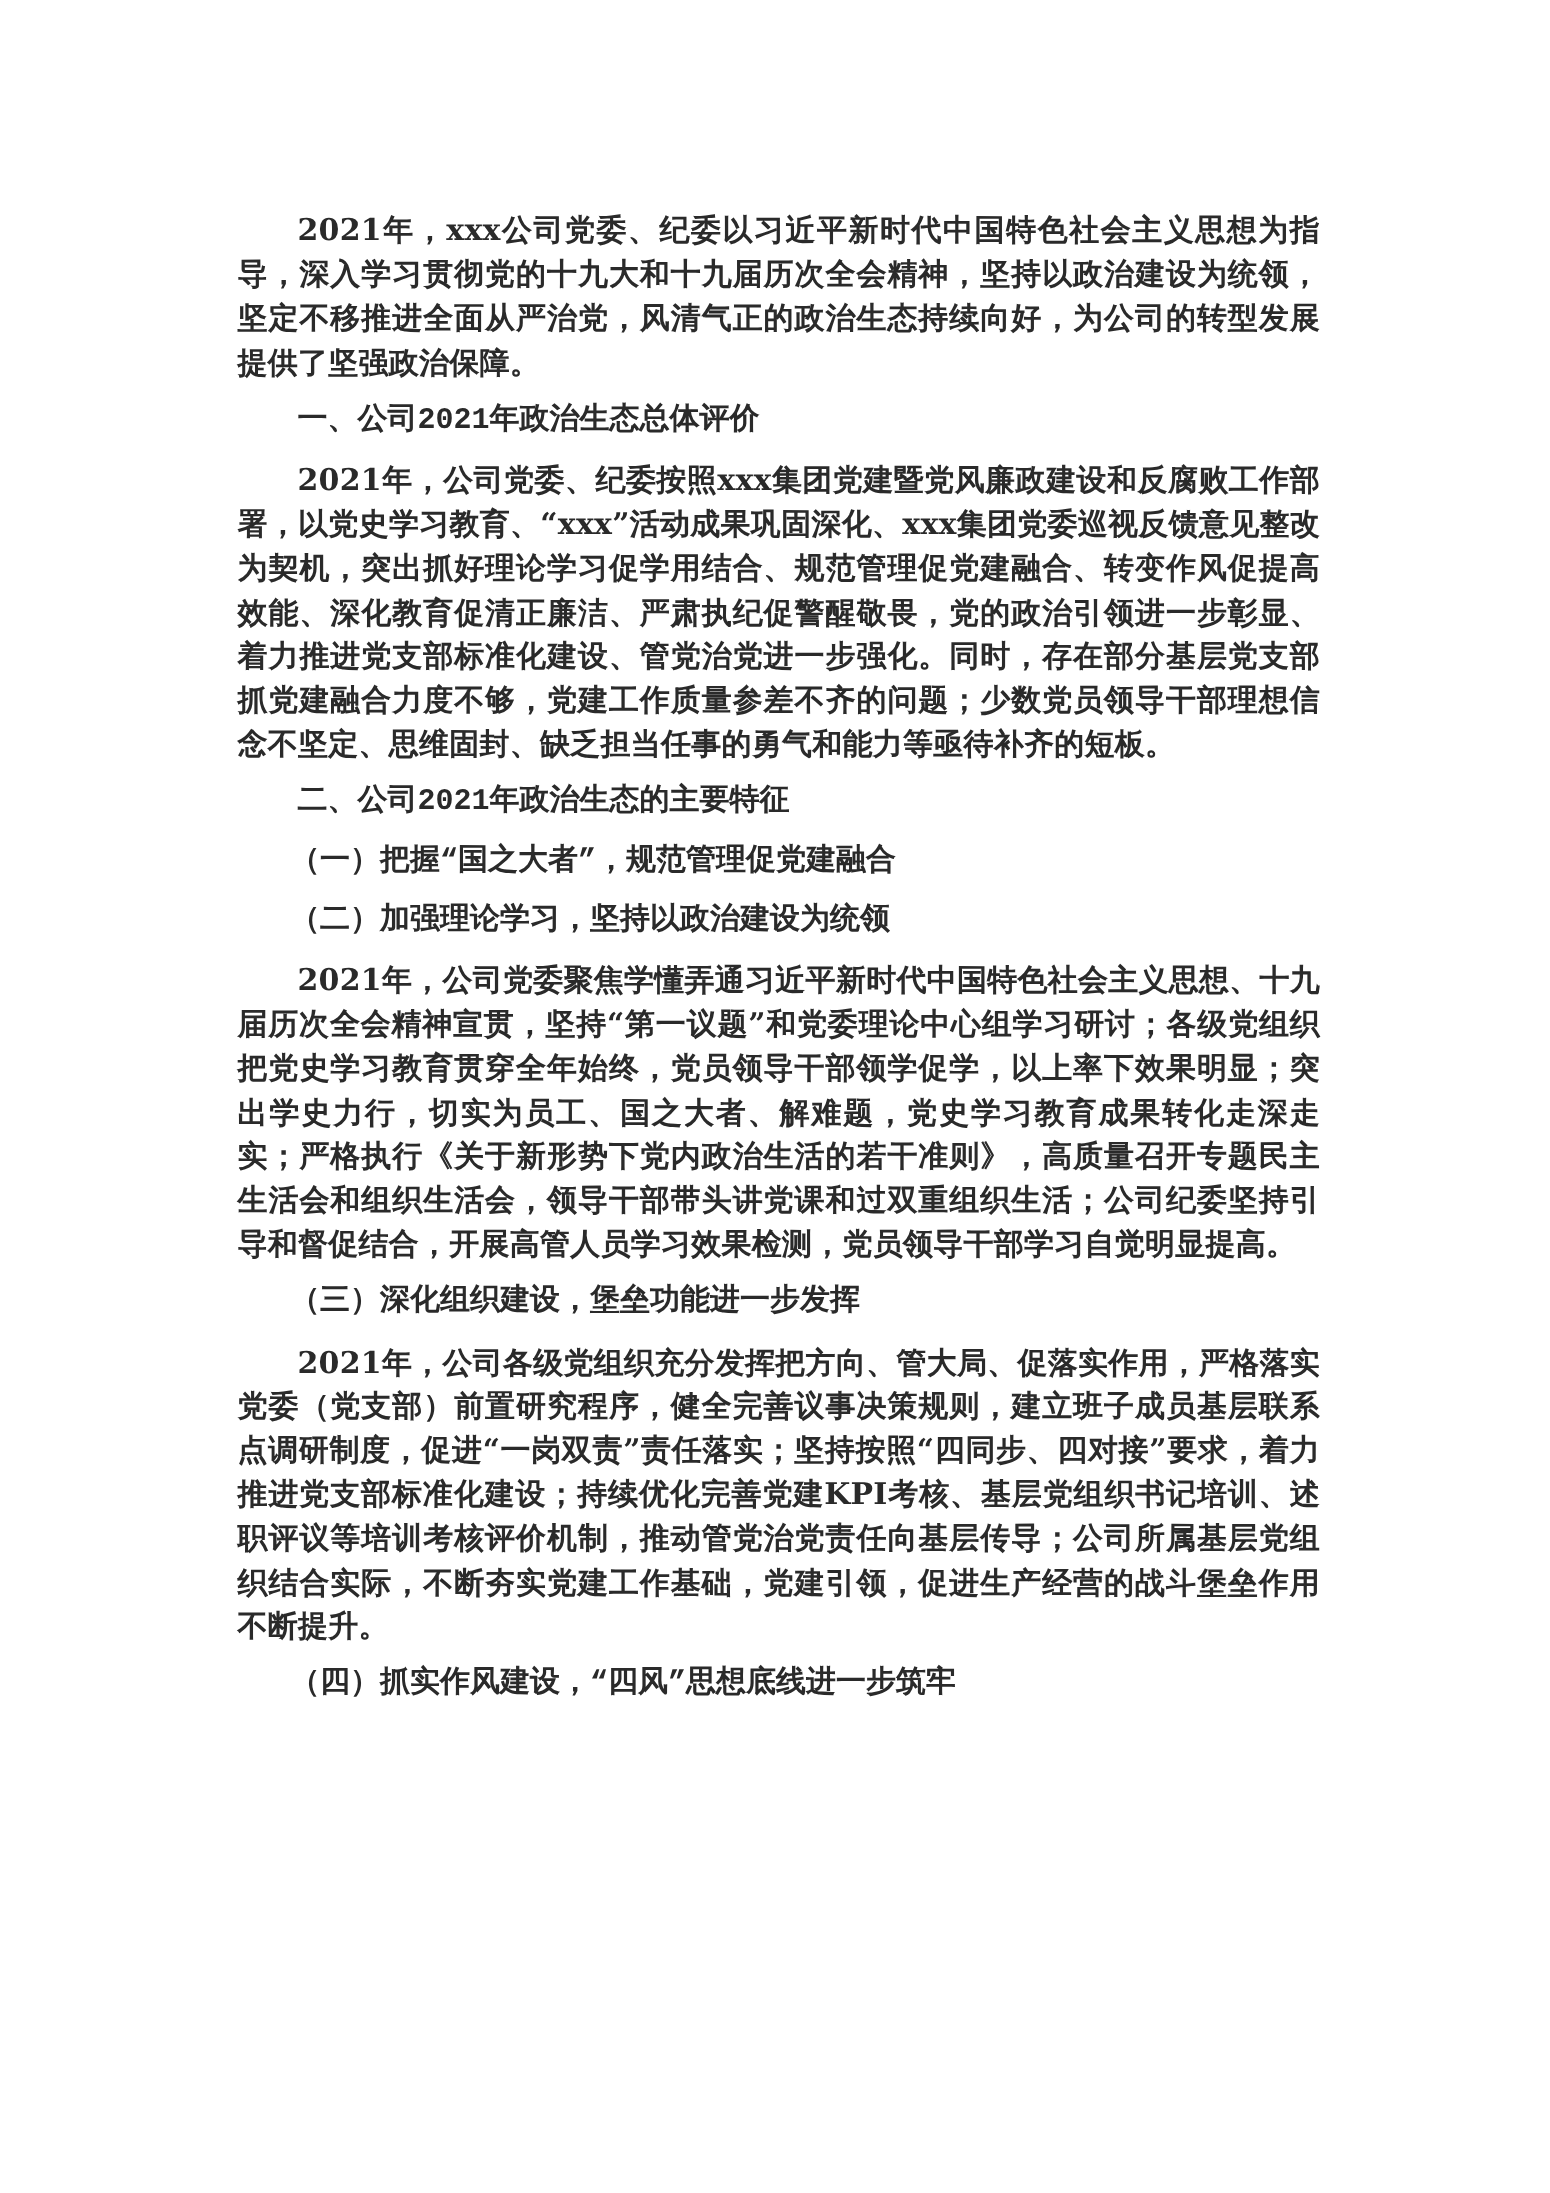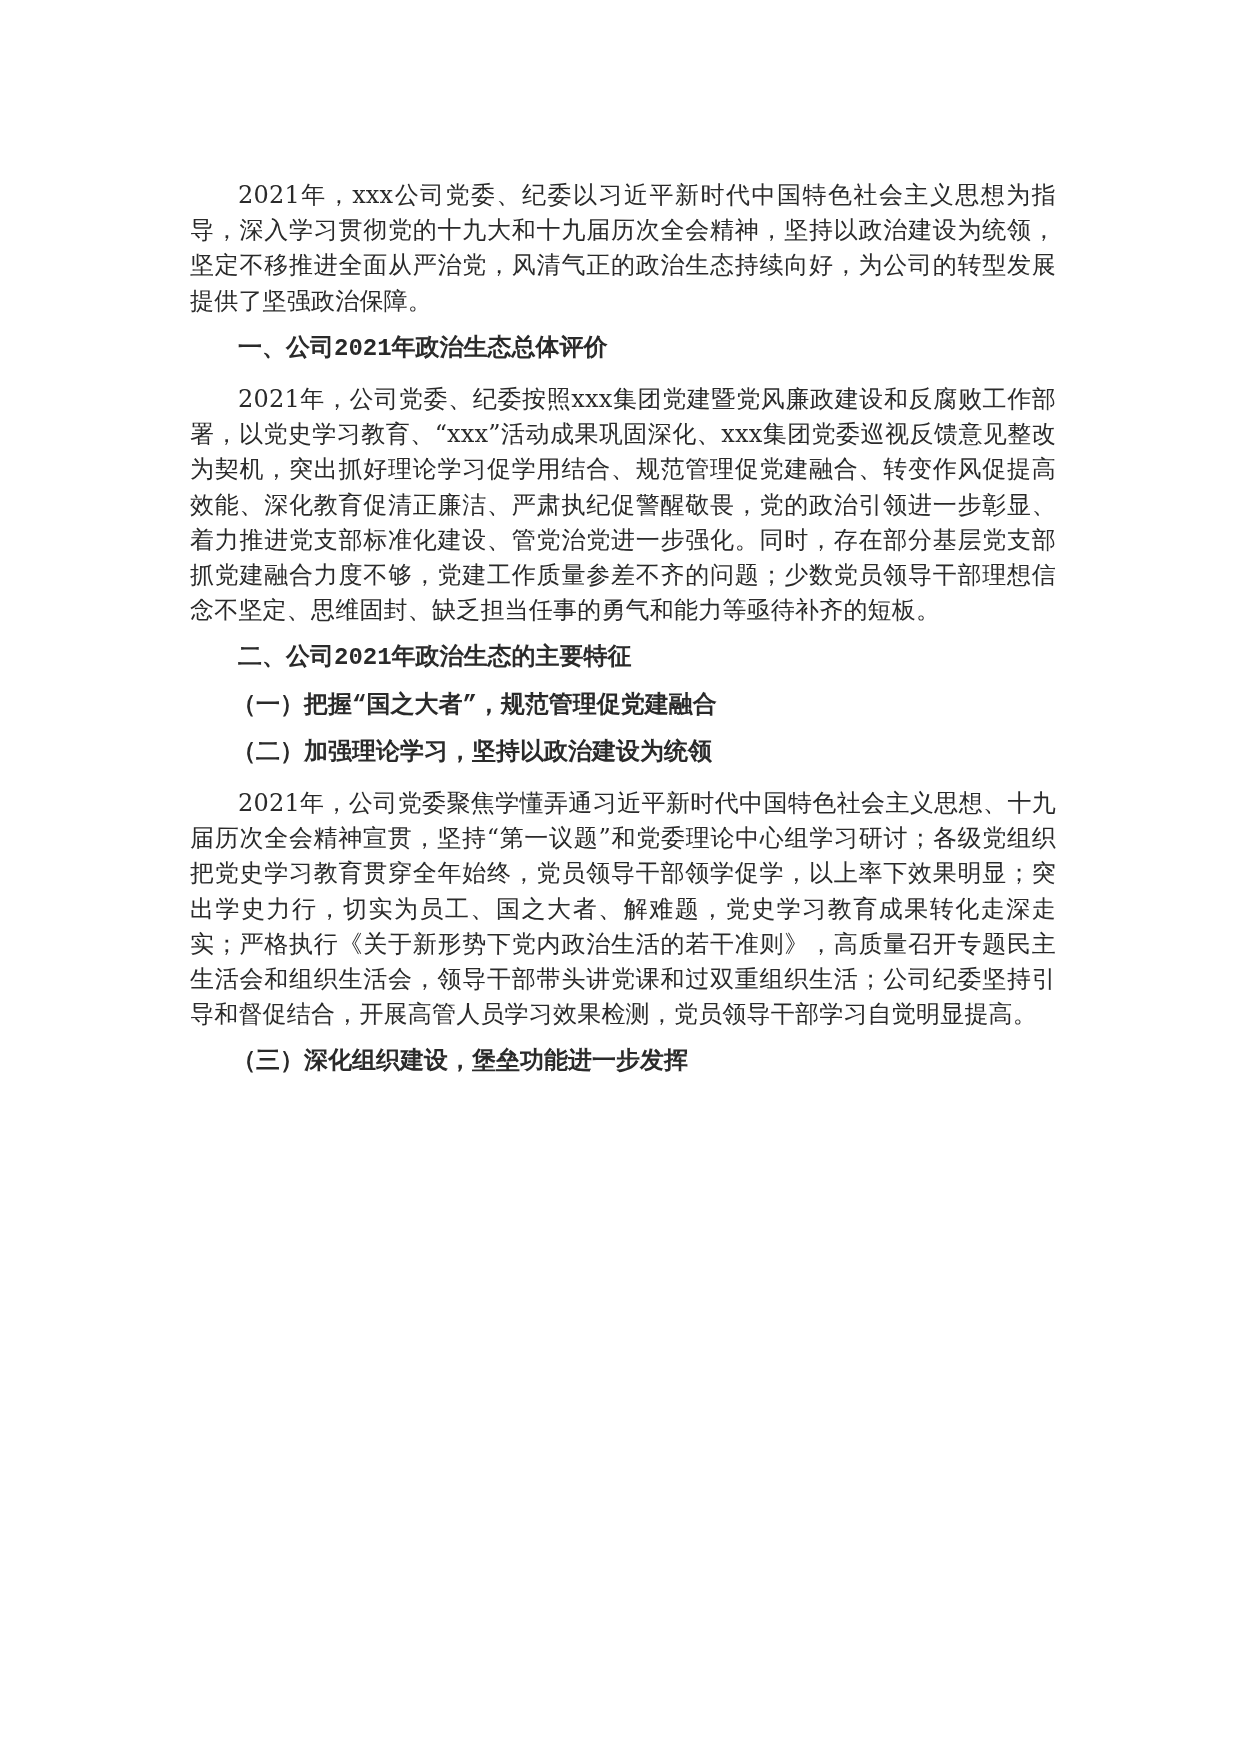--- a/index.html
+++ b/index.html
@@ -17,25 +17,26 @@
     position: absolute;
     left: 190px;
     top: 162px;
     width: 866px;
     color: #2a2a2a;
     font-family: "DejaVu Serif", "Liberation Serif", serif;
     font-size: 24px;
     line-height: 35.2px;
   }
   .para {
-    margin: 16px 0 12px 0;
+    margin: 4px 0 12px 0;
     text-indent: 48px;
     text-align: justify;
     text-justify: inter-character;
     letter-spacing: 0.2px;
+    font-weight: bold;
   }
   .heading {
     margin: 0 0 12px 0;
     text-indent: 48px;
     font-weight: bold;
     font-family: Liberation Mono, monospace;
     color: #2a2a2a;
     letter-spacing: 0px;
   }
   .heading.sub {
@@ -47,13 +48,15 @@
 
 <div class="page">
   <p class="para">2021年，xxx公司党委、纪委以习近平新时代中国特色社会主义思想为指导，深入学习贯彻党的十九大和十九届历次全会精神，坚持以政治建设为统领，坚定不移推进全面从严治党，风清气正的政治生态持续向好，为公司的转型发展提供了坚强政治保障。</p>
   <p class="heading">一、公司2021年政治生态总体评价</p>
   <p class="para">2021年，公司党委、纪委按照xxx集团党建暨党风廉政建设和反腐败工作部署，以党史学习教育、“xxx”活动成果巩固深化、xxx集团党委巡视反馈意见整改为契机，突出抓好理论学习促学用结合、规范管理促党建融合、转变作风促提高效能、深化教育促清正廉洁、严肃执纪促警醒敬畏，党的政治引领进一步彰显、着力推进党支部标准化建设、管党治党进一步强化。同时，存在部分基层党支部抓党建融合力度不够，党建工作质量参差不齐的问题；少数党员领导干部理想信念不坚定、思维固封、缺乏担当任事的勇气和能力等亟待补齐的短板。</p>
   <p class="heading">二、公司2021年政治生态的主要特征</p>
   <p class="heading sub">（一）把握“国之大者”，规范管理促党建融合</p>
   <p class="heading sub">（二）加强理论学习，坚持以政治建设为统领</p>
   <p class="para">2021年，公司党委聚焦学懂弄通习近平新时代中国特色社会主义思想、十九届历次全会精神宣贯，坚持“第一议题”和党委理论中心组学习研讨；各级党组织把党史学习教育贯穿全年始终，党员领导干部领学促学，以上率下效果明显；突出学史力行，切实为员工、国之大者、解难题，党史学习教育成果转化走深走实；严格执行《关于新形势下党内政治生活的若干准则》，高质量召开专题民主生活会和组织生活会，领导干部带头讲党课和过双重组织生活；公司纪委坚持引导和督促结合，开展高管人员学习效果检测，党员领导干部学习自觉明显提高。</p>
   <p class="heading sub">（三）深化组织建设，堡垒功能进一步发挥</p>
+  <p class="para">2021年，公司各级党组织充分发挥把方向、管大局、促落实作用，严格落实党委（党支部）前置研究程序，健全完善议事决策规则，建立班子成员基层联系点调研制度，促进“一岗双责”责任落实；坚持按照“四同步、四对接”要求，着力推进党支部标准化建设；持续优化完善党建KPI考核、基层党组织书记培训、述职评议等培训考核评价机制，推动管党治党责任向基层传导；公司所属基层党组织结合实际，不断夯实党建工作基础，党建引领，促进生产经营的战斗堡垒作用不断提升。</p>
+  <p class="heading sub">（四）抓实作风建设，“四风”思想底线进一步筑牢</p>
 </div>
 
 </body></html>

